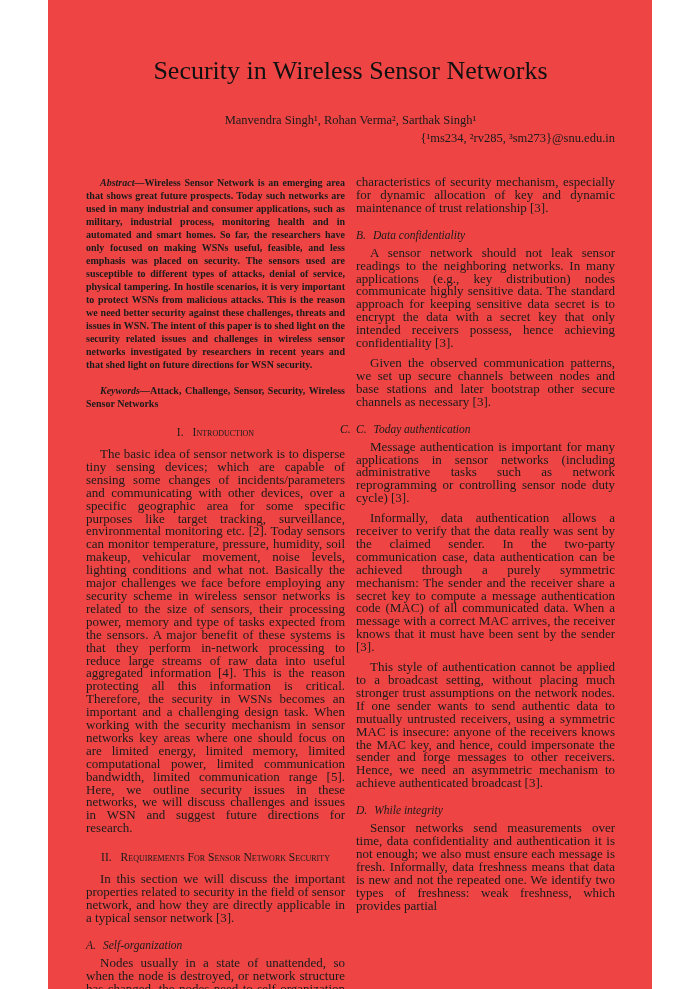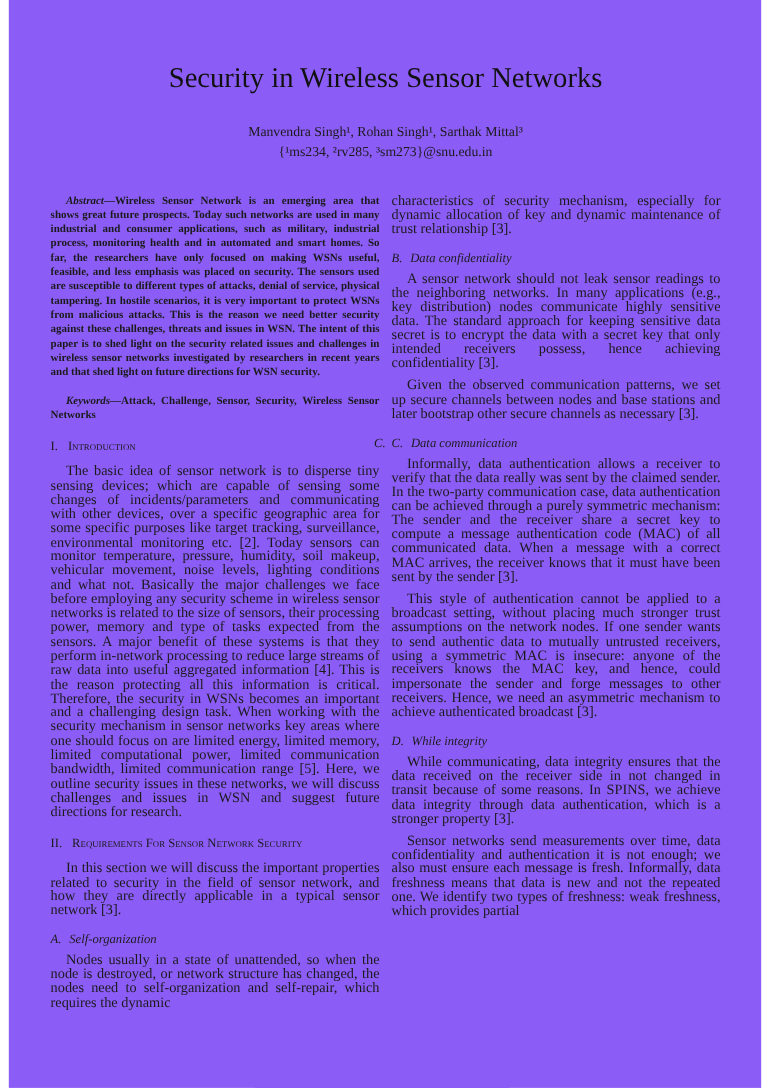--- a/index.html
+++ b/index.html
@@ -1,37 +1,37 @@
 <!DOCTYPE html>
 <html><head>
 <meta charset="utf-8">
 <style>
   html, body { margin: 0; padding: 0; background: #ffffff; }
   .page {
     position: relative;
-    width: 684px;
+    width: 604px;
     height: 989px;
     margin: 0 auto;
-    background: #8b5cf6;
+    background: #ef4444;
     box-sizing: border-box;
     padding: 56px 37px 0 38px;
     font-family: "Liberation Serif", serif;
     color: #1b1b1b;
     overflow: hidden;
   }
   .title {
     font-size: 26px;
     font-weight: normal;
     text-align: center;
     margin: 0 0 26px 0;
     line-height: 30px;
     color: #111;
   }
   .authors { text-align: center; font-size: 12.5px; line-height: 16px; margin: 0; }
-  .emails  { text-align: center; font-size: 12.5px; line-height: 16px; margin: 2px 0 0 0; }
+  .emails  { text-align: right; font-size: 12.5px; line-height: 16px; margin: 2px 0 0 0; }
 
   .columns { display: flex; gap: 11px; margin-top: 30px; }
   .col { width: 307px; }
 
   p.body {
     font-size: 13px;
     line-height: 12.9px;
     text-align: justify;
     margin: 0 0 7px 0;
     text-indent: 14px;
@@ -43,20 +43,21 @@
     line-height: 13px;
     font-weight: bold;
     text-align: justify;
     margin: 0 0 7px 0;
     text-indent: 14px;
   }
   p.keywords { margin-top: 13px; }
   .lead-label { font-style: italic; }
 
   .sec-heading {
+    text-align: center;
     font-size: 11.5px;
     font-weight: normal;
     font-variant: small-caps;
     margin: 15px 0 9px 0;
     line-height: 14px;
   }
   .sec-heading .sec-num { margin-right: 9px; font-variant: normal; }
 
   .sub-heading {
     font-size: 11.5px;
@@ -68,21 +69,21 @@
   }
   .sub-heading .sub-num { margin-right: 7px; }
   .sub-heading .gutter-num { position: absolute; left: -16px; top: 0; }
 </style>
 </head>
 <body>
 
 <div class="page">
 
   <h1 class="title">Security in Wireless Sensor Networks</h1>
-  <p class="authors">Manvendra Singh¹, Rohan Singh¹, Sarthak Mittal³</p>
+  <p class="authors">Manvendra Singh¹, Rohan Verma², Sarthak Singh¹</p>
   <p class="emails">{¹ms234, ²rv285, ³sm273}@snu.edu.in</p>
 
   <div class="columns">
 
     <div class="col">
 
       <p class="abstract"><span class="lead-label">Abstract—</span><span>Wireless Sensor Network is an emerging area that shows great future prospects. Today such networks are used in many industrial and consumer applications, such as military, industrial process, monitoring health and in automated and smart homes. So far, the researchers have only focused on making WSNs useful, feasible, and less emphasis was placed on security. The sensors used are susceptible to different types of attacks, denial of service, physical tampering. In hostile scenarios, it is very important to protect WSNs from malicious attacks. This is the reason we need better security against these challenges, threats and issues in WSN. The intent of this paper is to shed light on the security related issues and challenges in wireless sensor networks investigated by researchers in recent years and that shed light on future directions for WSN security.</span></p>
 
       <p class="keywords"><span class="lead-label">Keywords—</span><span>Attack, Challenge, Sensor, Security, Wireless Sensor Networks</span></p>
 
@@ -102,27 +103,27 @@
 
     <div class="col">
 
       <p class="body noindent">characteristics of security mechanism, especially for dynamic allocation of key and dynamic maintenance of trust relationship [3].</p>
 
       <h3 class="sub-heading"><span class="sub-num">B.</span><span>Data confidentiality</span></h3>
 
       <p class="body">A sensor network should not leak sensor readings to the neighboring networks. In many applications (e.g., key distribution) nodes communicate highly sensitive data. The standard approach for keeping sensitive data secret is to encrypt the data with a secret key that only intended receivers possess, hence achieving confidentiality [3].</p>
       <p class="body">Given the observed communication patterns, we set up secure channels between nodes and base stations and later bootstrap other secure channels as necessary [3].</p>
 
-      <h3 class="sub-heading"><span class="gutter-num">C.</span><span class="sub-num">C.</span><span>Data communication</span></h3>
+      <h3 class="sub-heading"><span class="gutter-num">C.</span><span class="sub-num">C.</span><span>Today authentication</span></h3>
 
+      <p class="body">Message authentication is important for many applications in sensor networks (including administrative tasks such as network reprogramming or controlling sensor node duty cycle) [3].</p>
       <p class="body">Informally, data authentication allows a receiver to verify that the data really was sent by the claimed sender. In the two-party communication case, data authentication can be achieved through a purely symmetric mechanism: The sender and the receiver share a secret key to compute a message authentication code (MAC) of all communicated data. When a message with a correct MAC arrives, the receiver knows that it must have been sent by the sender [3].</p>
       <p class="body">This style of authentication cannot be applied to a broadcast setting, without placing much stronger trust assumptions on the network nodes. If one sender wants to send authentic data to mutually untrusted receivers, using a symmetric MAC is insecure: anyone of the receivers knows the MAC key, and hence, could impersonate the sender and forge messages to other receivers. Hence, we need an asymmetric mechanism to achieve authenticated broadcast [3].</p>
 
       <h3 class="sub-heading"><span class="sub-num">D.</span><span>While integrity</span></h3>
 
-      <p class="body">While communicating, data integrity ensures that the data received on the receiver side in not changed in transit because of some reasons. In SPINS, we achieve data integrity through data authentication, which is a stronger property [3].</p>
 
 
       <p class="body">Sensor networks send measurements over time, data confidentiality and authentication it is not enough; we also must ensure each message is fresh. Informally, data freshness means that data is new and not the repeated one. We identify two types of freshness: weak freshness, which provides partial</p>
 
     </div>
   </div>
 </div>
 
 </body></html>

